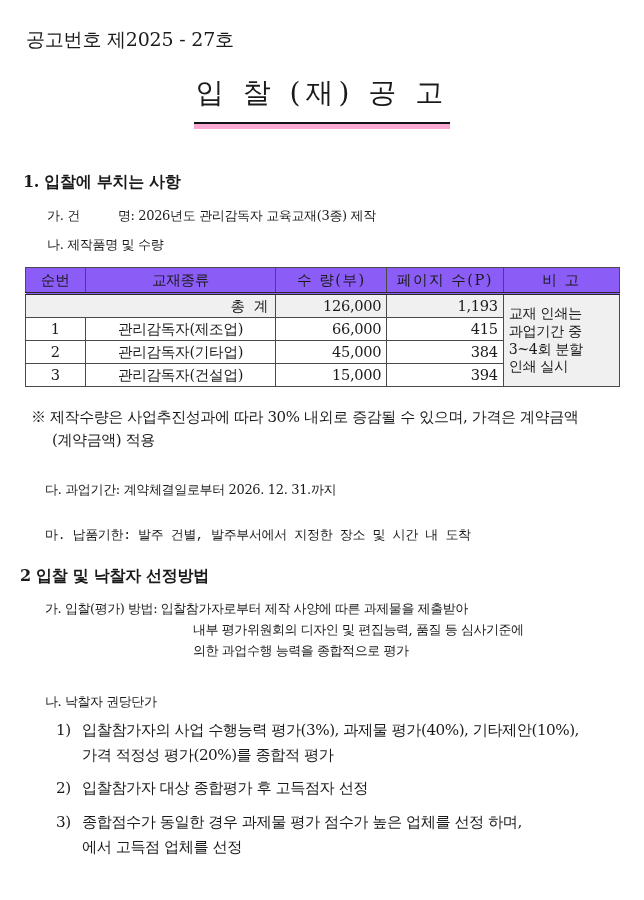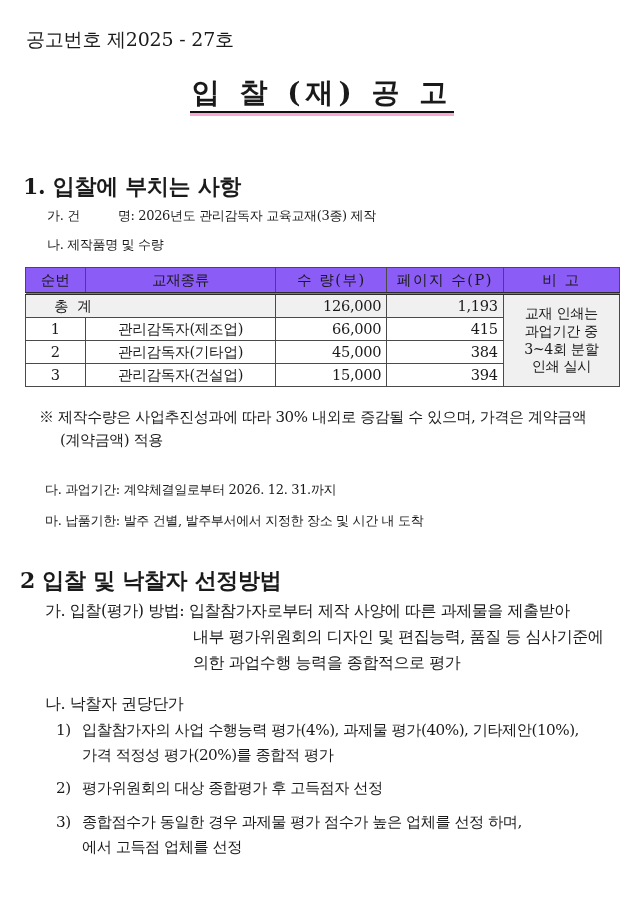--- a/index.html
+++ b/index.html
@@ -36,57 +36,57 @@
   .doc-title-wrap {
     position: absolute;
     left: 0;
     top: 76px;
     width: 644px;
     text-align: center;
   }
   .doc-title {
     display: inline-block;
     font-size: 28px;
-    font-weight: bold;
+    font-weight: normal;
     letter-spacing: 5px;
-    padding: 0 2px 3px 2px;
-    border-bottom: 3px solid #f9a8d4;
+    padding: 0 2px 14px 2px;
+    border-bottom: 5px solid #f9a8d4;
     box-shadow: 0 -2px 0 0 #111 inset;
     line-height: 1.22;
   }
 
   
   .sec-head {
     position: absolute;
-    font-size: 22px;
+    font-size: 16px;
     font-weight: bold;
     letter-spacing: -0.3px;
     white-space: nowrap;
   }
   .sec1 { left: 23px; top: 172px; }
   .sec2 { left: 20px; top: 566px; }
 
   
   .item {
     position: absolute;
     font-size: 13px;
     letter-spacing: -0.35px;
     white-space: nowrap;
   }
   .item-a  { left: 47px; top: 207px; }
   .item-b  { left: 47px; top: 236px; }
   .item-c  { left: 45px; top: 481px; }
   .item-d  { left: 45px; top: 509px; }
-  .item-e  { left: 45px; top: 512px; }
+  .item-e  { left: 45px; top: 526px; font-family: Liberation Mono, monospace; }
   .lbl-gap { display: inline-block; width: 38px; }
 
   
   .note {
     position: absolute;
-    left: 39px;
+    left: 31px;
     top: 406px;
     width: 598px;
     font-size: 15px;
     letter-spacing: -0.4px;
     line-height: 1.55;
     text-align: justify;
     text-justify: inter-character;
   }
   .note .cont {
     display: block;
@@ -129,36 +129,36 @@
   .c-no     { width: 52px;  text-align: center; }
   .c-kind   { width: 196px; text-align: center; }
   .c-qty    { width: 104px; text-align: right; padding-right: 8px; margin-top: 33px; }
   .c-page   { width: 112px; text-align: right; padding-right: 8px; }
   .c-remark { width: 113px; text-align: center; }
 
   tr.total-row td {
     background: #f0f0f0;
   }
   tr.total-row td.total-label {
-    text-align: left;
+    text-align: right;
     letter-spacing: 2px;
     padding-left: 28px;
   }
   td.remark-cell {
-    text-align: center;
+    text-align: left;
     line-height: 1.5;
     font-size: 14.2px;
     letter-spacing: -0.4px;
     border-right: 1px solid #4a4a4a;
   }
 
   
   .para {
     position: absolute;
-    font-size: 16px;
+    font-size: 13px;
     letter-spacing: -0.45px;
     line-height: 1.62;
   }
   .p-2a { left: 45px; top: 598px; width: 580px; }
   .p-2a .hang {
     display: block;
     text-align: justify;
     text-justify: inter-character;
   }
   .p-2a .hang2, .p-2a .hang3 {
@@ -276,26 +276,26 @@
     <span class="hang">가. 입찰(평가) 방법: 입찰참가자로부터 제작 사양에 따른 과제물을 제출받아</span>
     <span class="hang hang2">내부 평가위원회의 디자인 및 편집능력, 품질 등 심사기준에</span>
     <span class="hang hang3">의한 과업수행 능력을 종합적으로 평가</span>
   </div>
 
   <div class="para p-2b">나. 낙찰자 권당단가</div>
 
   <div class="numlist">
     <div class="li">
       <span class="marker">1)</span>
-      <span class="cont2">입찰참가자의 사업 수행능력 평가(4%), 과제물 평가(40%), 기타제안(10%),</span>
+      <span class="cont2">입찰참가자의 사업 수행능력 평가(3%), 과제물 평가(40%), 기타제안(10%),</span>
       <span class="cont2 last">가격 적정성 평가(20%)를 종합적 평가</span>
     </div>
     <div class="li">
       <span class="marker">2)</span>
-      <span class="cont2 last">평가위원회의 대상 종합평가 후 고득점자 선정</span>
+      <span class="cont2 last">입찰참가자 대상 종합평가 후 고득점자 선정</span>
     </div>
     <div class="li">
       <span class="marker">3)</span>
       <span class="cont2">종합점수가 동일한 경우 과제물 평가 점수가 높은 업체를 선정 하며,</span>
       <span class="cont2 last">에서 고득점 업체를 선정</span>
     </div>
   </div>
 
 </div>
 

